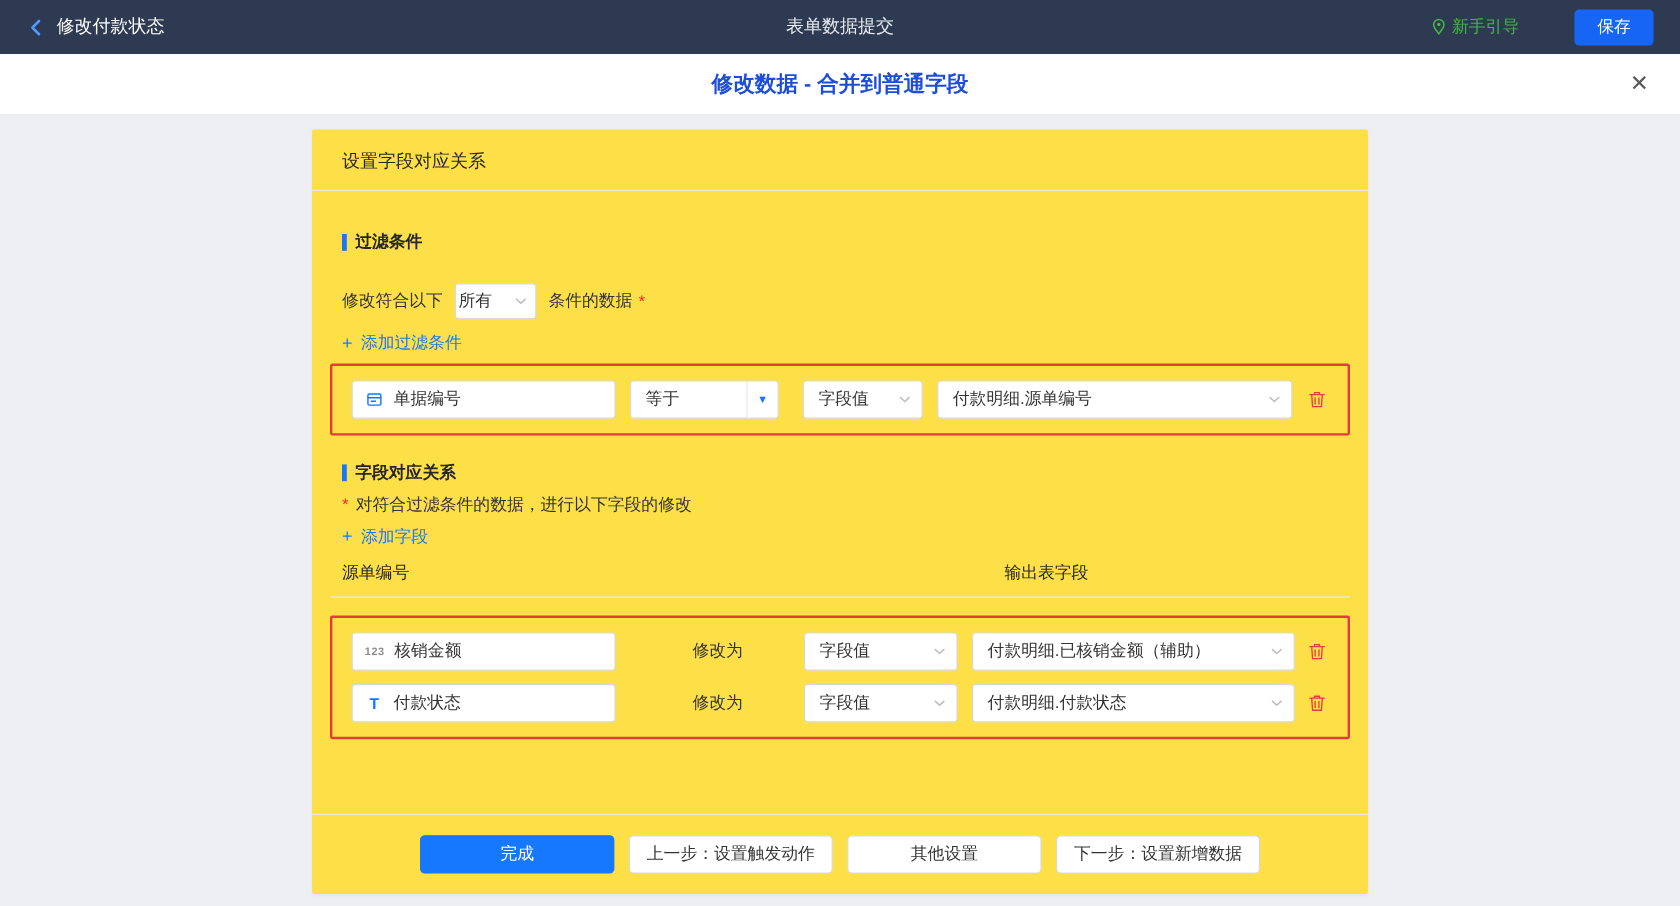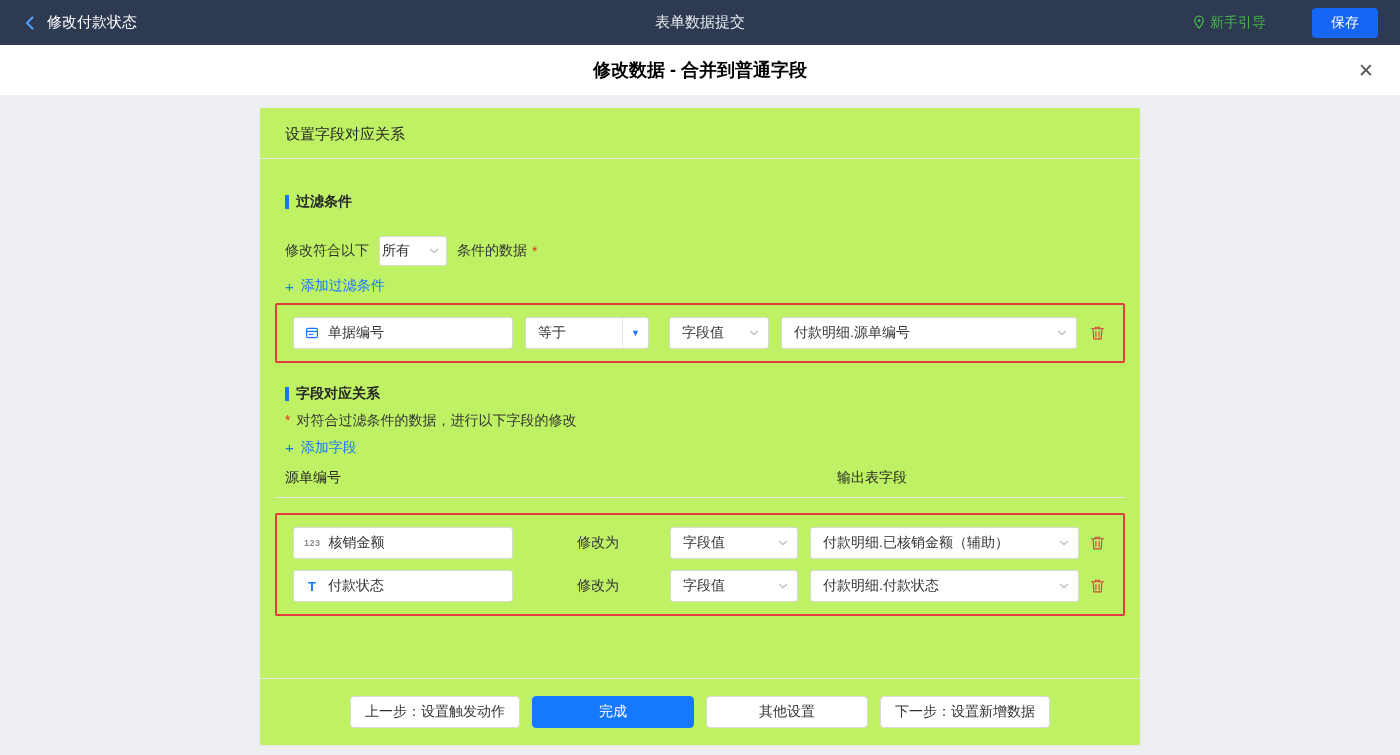--- a/index.html
+++ b/index.html
@@ -10,26 +10,26 @@
   .topbar { height:45px; background:#2e3a51; display:flex; align-items:center; padding:0 22px; position:relative; }
   .topbar-left { display:flex; align-items:center; gap:9px; cursor:pointer; z-index:1; }
   .back-label { color:#ffffff; font-size:15px; }
   .topbar-center { position:absolute; left:0; right:0; text-align:center; color:#e8ebf0; font-size:15px; pointer-events:none; }
   .topbar-right { margin-left:auto; display:flex; align-items:center; z-index:1; }
   .guide { display:flex; align-items:center; gap:5px; color:#45b449; font-size:14px; cursor:pointer; }
   .save-btn { margin-left:46px; background:#1765f5; color:#fff; border:none; border-radius:4px; height:30px; padding:0 19px; font-size:14px; cursor:pointer; font-family:inherit; }
 
   
   .subheader { height:50px; background:#fff; display:flex; align-items:center; justify-content:center; position:relative; }
-  .modal-title { font-size:18px; font-weight:bold; color:#000000; }
+  .modal-title { font-size:18px; font-weight:bold; color:#1d4ed8; }
   .close-btn { position:absolute; right:26px; top:50%; transform:translateY(-50%); font-size:19px; color:#595959; cursor:pointer; line-height:1; }
 
   
   .page { height:660px; display:flex; justify-content:center; align-items:flex-start; padding-top:13px; }
-  .card { width:880px; height:637px; background:#bef264; border-radius:2px; display:flex; flex-direction:column; box-shadow:0 1px 3px rgba(0,0,0,0.04); }
+  .card { width:880px; height:637px; background:#fde047; border-radius:2px; display:flex; flex-direction:column; box-shadow:0 1px 3px rgba(0,0,0,0.04); }
   .card-header { padding:17px 25px 14px; font-size:15px; color:#262626; border-bottom:1px solid #e9e9e9; }
   .card-body { flex:1; padding:0 25px; }
 
   .section-title { display:flex; align-items:center; font-size:14px; font-weight:bold; color:#262626; }
   .section-title .bar { width:4px; height:14px; background:#1677ff; margin-right:7px; }
   .st-1 { margin-top:34px; }
   .st-2 { margin-top:22px; }
 
   .match-row { margin-top:25px; display:flex; align-items:center; font-size:14px; color:#333; }
   .req { color:#f5222d; margin-left:5px; font-size:14px; }
@@ -263,20 +263,20 @@
                 <path d="M1.5 3.8h12M5.4 3.8V2.2h4.2v1.6M3.1 3.8l.7 10.1h7.4l.7-10.1M5.9 6.5v5.2M9.1 6.5v5.2" fill="none" stroke="#e23c3c" stroke-width="1.1" stroke-linecap="round" stroke-linejoin="round"></path>
               </svg>
           </span>
         </div>
 
       </div>
 
     </div>
 
     <div class="card-footer">
+      <button class="btn btn-primary">完成</button>
       <button class="btn">上一步：设置触发动作</button>
-      <button class="btn btn-primary">完成</button>
       <button class="btn btn-wide">其他设置</button>
       <button class="btn">下一步：设置新增数据</button>
     </div>
 
   </div>
 </div>
 
 </body></html>

